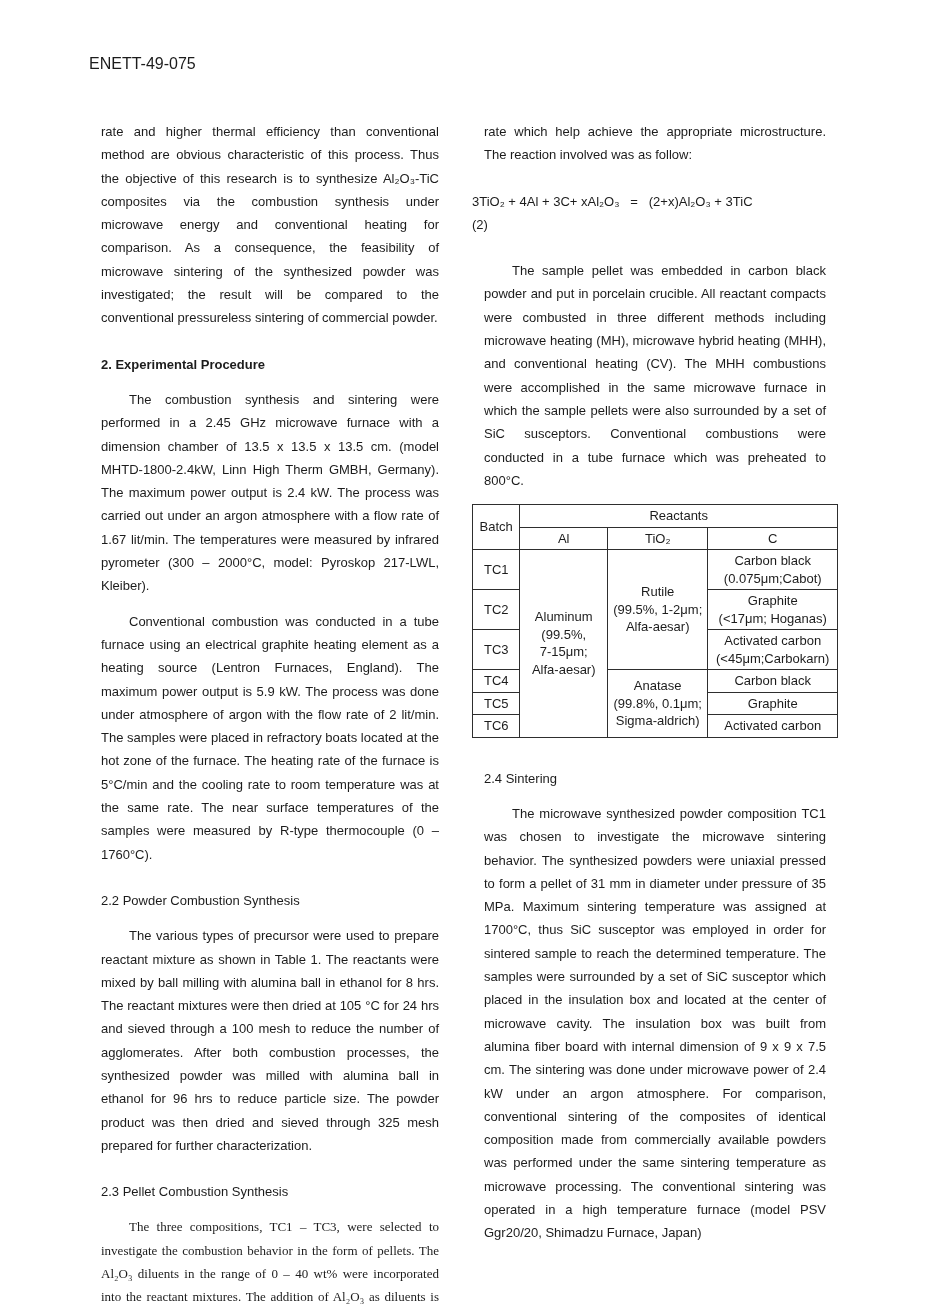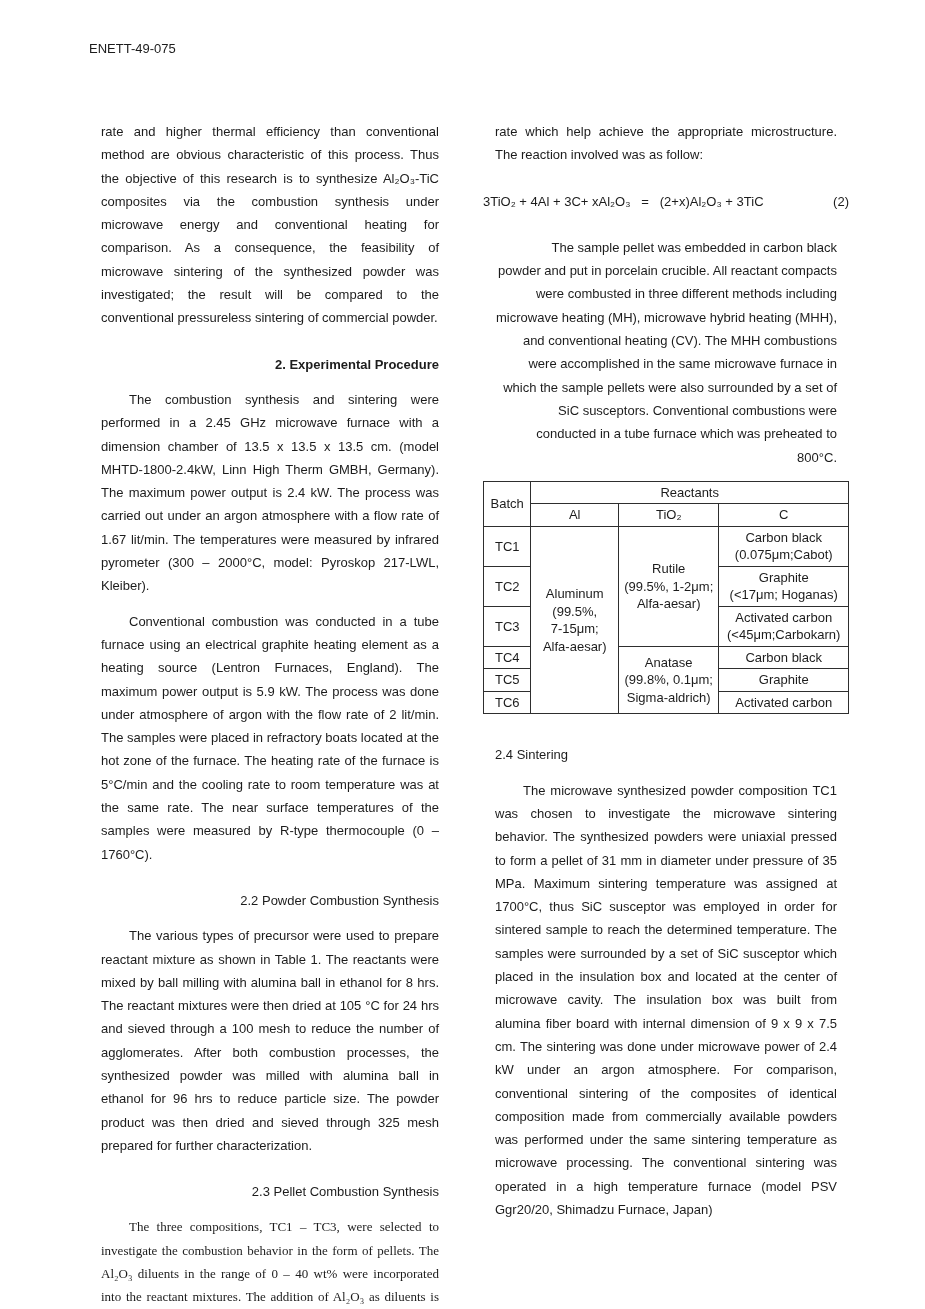--- a/index.html
+++ b/index.html
@@ -8,42 +8,43 @@
     width: 925px;
     height: 1309px;
     background: #ffffff;
     font-family: "Liberation Sans", "DejaVu Sans", sans-serif;
     color: #1c1c1c;
     overflow: hidden;
   }
   .page-header {
     position: absolute;
     left: 89px;
-    top: 41px;
-    font-size: 13px;
+    top: 55px;
+    font-size: 16px;
   }
   .col {
     position: absolute;
     top: 108px;
     font-size: 13px;
     line-height: 23.3px;
   }
   .col-left  { left: 89px;  width: 362px; }
-  .col-right { left: 483px; width: 366px; }
+  .col-right { left: 472px; width: 366px; }
   p, h3, h4 { margin: 12px; padding: 0; font-size: 13px; font-weight: normal; }
   .para { text-align: justify; }
   .indent { text-indent: 28px; }
   .cont { text-align-last: justify; font-family: Liberation Serif, serif; }
-  .space-before { margin-top: 23px; text-align: right; }
+  .space-before { margin-top: 23px; }
   .bold { font-weight: bold; }
   .equation {
     display: flex;
     justify-content: space-between;
     margin-top: 23px;
     white-space: pre;
+    flex-direction: column;
   }
   .eq-body { white-space: pre; }
   .caption { text-align: justify; margin-top: 24px; margin-bottom: 3px; }
   table.data-table {
     border-collapse: collapse;
     width: 100%;
     table-layout: fixed;
     margin-top: 8px;
   }
   table.data-table td {

